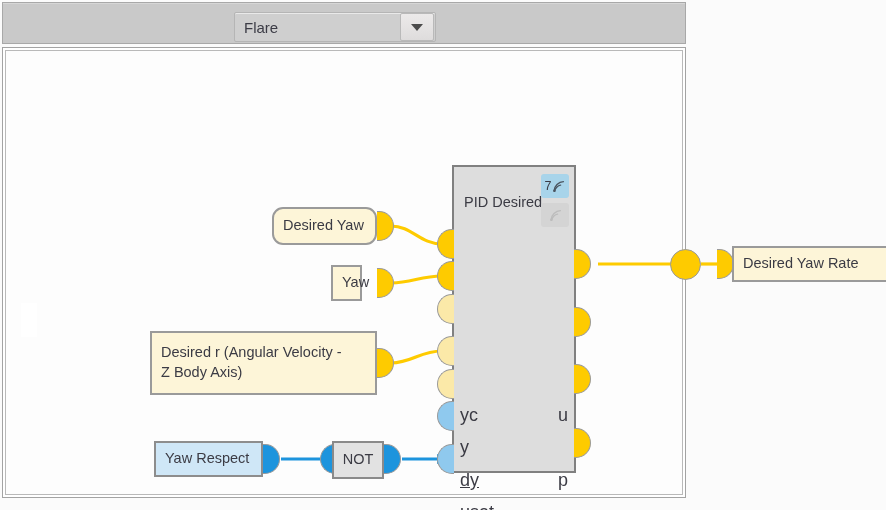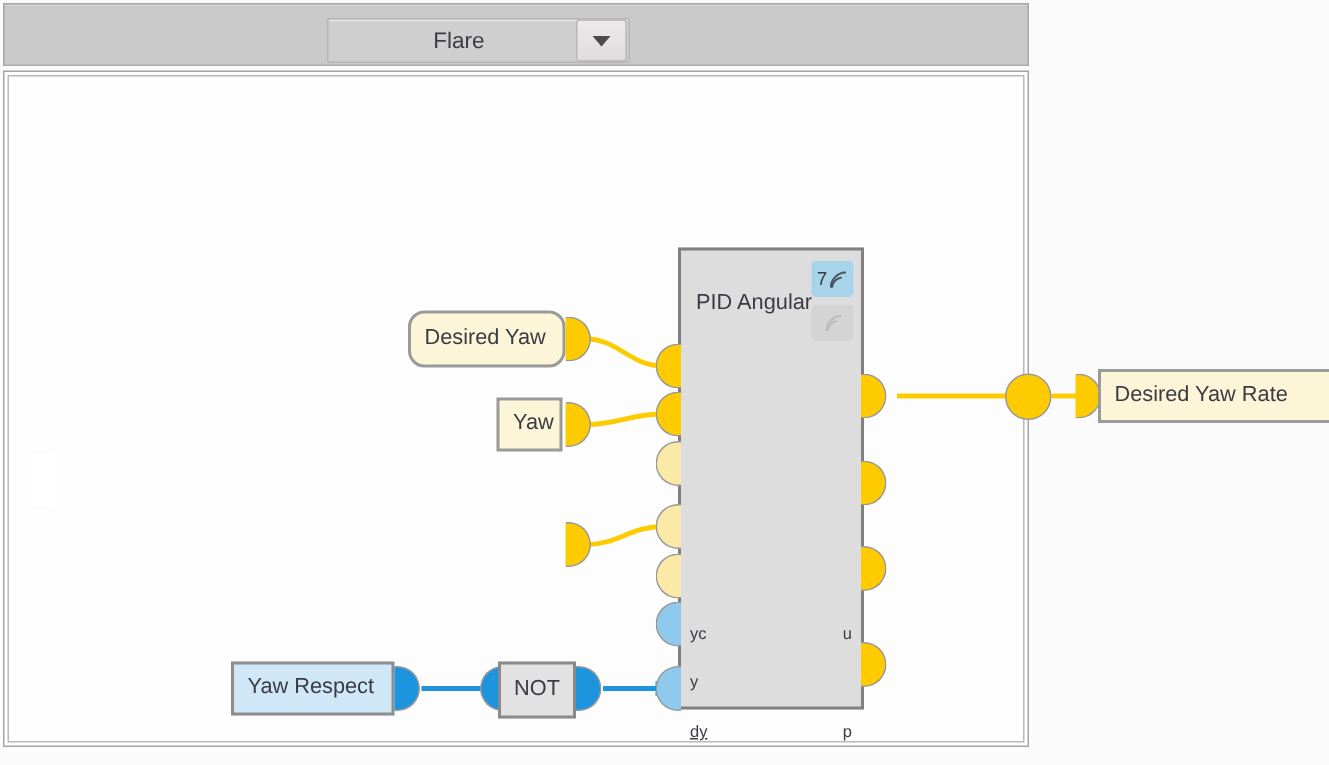--- a/index.html
+++ b/index.html
@@ -28,30 +28,29 @@
     position: absolute;
     left: 2px; top: 2px;
     width: 684px; height: 42px;
     background: #c9c9c9;
     border: 1px solid #a8a8a8;
     box-sizing: border-box;
     box-shadow: inset 0 1px 0 #d6d6d6;
   }
   #combo {
     position: absolute;
-    left: 215px; top: 9px;
+    left: 231px; top: 9px;
     width: 202px; height: 30px;
     background: #cfcfcf;
     border: 1px solid #b5b5b5;
     border-radius: 2px;
     box-sizing: border-box;
     display: flex;
     align-items: center;
     box-shadow: inset 0 1px 0 rgba(255,255,255,.55);
-    text-align: center;
   }
   #combo-value {
     flex: 1;
     padding-left: 9px;
     font-size: 15px;
     color: #3c3c46;
     white-space: nowrap;
     overflow: hidden;
   }
   #combo-arrow {
@@ -192,24 +191,23 @@
   }
   .badge-num {
     font-size: 12.5px;
     color: #3b3b44;
     line-height: 1;
   }
   .wifi { display: block; }
 
   .port-label {
     position: absolute;
-    font-size: 11px;
+    font-size: 18px;
     color: #3b3b44;
     white-space: nowrap;
-    margin-top: 12px;
   }
   .port-label.left  { left: 6px; }
   .port-label.right { right: 6px; }
 </style>
 </head>
 <body>
 
 <div id="window">
 
   <div id="toolbar">
@@ -244,40 +242,44 @@
 
       <path d="M 402,459 L 441,459" stroke="#1d94dd" stroke-width="3.2" fill="none"></path>
       <polygon points="437,454 448,459 437,464" fill="#1d94dd"></polygon>
     </svg>
 
     <div class="node" style="left:272px; top:207px; width:105px; height:38px;border-radius:11px;">
       <span>Desired Yaw</span>
     </div>
     <div class="port out c-yellow" style="left:377px; top:211px; width:17px; height:30px;"></div>
 
-    <div class="node" style="left:331px; top:265px; width:44px; height:36px;">
+    <div class="node" style="left:331px; top:265px; width:31px; height:36px;">
       <span>Yaw</span>
     </div>
     <div class="port out c-yellow" style="left:377px; top:268px; width:17px; height:30px;"></div>
 
+    <div class="node" style="left:150px; top:331px; width:227px; height:64px;">
+      <span>Desired r (Angular Velocity -
+Z Body Axis)</span>
+    </div>
     <div class="port out c-yellow" style="left:377px; top:348px; width:17px; height:30px;"></div>
 
     <div class="node signal-blue" style="left:154px; top:441px; width:109px; height:36px;">
       <span>Yaw Respect</span>
     </div>
     <div class="port out c-blue" style="left:263px; top:444px; width:17px; height:30px;"></div>
 
     <div class="port in c-blue" style="left:320px; top:444px; width:17px; height:30px;"></div>
     <div class="node logic" style="left:332px; top:441px; width:52px; height:38px;">
       <span>NOT</span>
     </div>
     <div class="port out c-blue" style="left:384px; top:444px; width:17px; height:30px;"></div>
 
     <div id="pid">
-      <span id="pid-title">PID Angular</span>
+      <span id="pid-title">PID Desired</span>
 
       <div class="badge" id="badge-count">
         <span class="badge-num">7</span>
         <svg class="wifi" width="13" height="13" viewBox="0 0 16 16">
           <g fill="none" stroke="#4a5560" stroke-width="1.7" stroke-linecap="round">
             <path d="M2.5 13.5 C 2.5 7.5 8.5 2.0 14.0 2.0"></path>
             <path d="M3.2 13.6 C 3.6 10.2 7.2 6.6 10.6 6.3"></path>
           </g>
           <circle cx="3.0" cy="13.2" r="1.5" fill="#4a5560"></circle>
         </svg>

